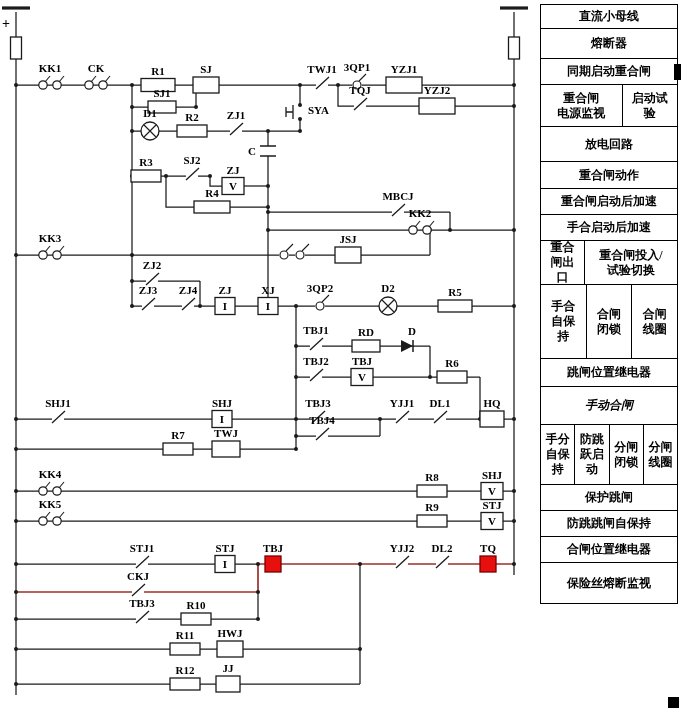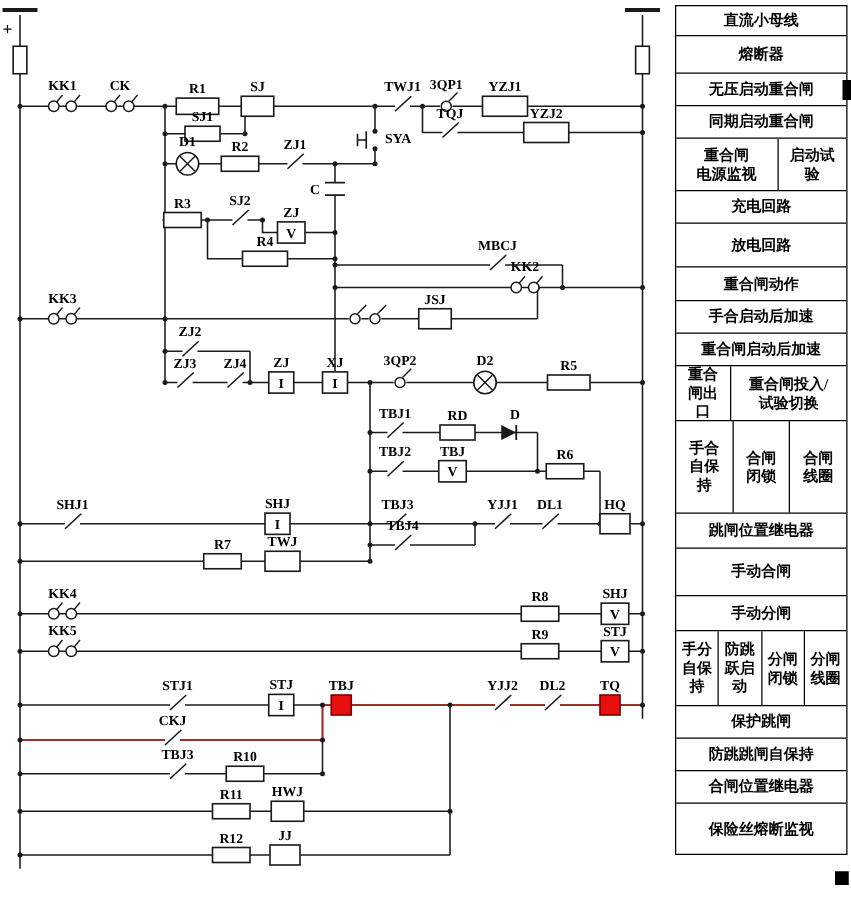--- a/index.html
+++ b/index.html
@@ -472,45 +472,39 @@
   </svg>
 
 <div class="legend" id="legend">
     <div class="lg-row" style="height: 24px;">
       <div class="lg-cell" style="flex: 1 1 0%;">直流小母线</div>
     </div>
     <div class="lg-row" style="height: 30px;">
       <div class="lg-cell" style="flex: 1 1 0%;">熔断器</div>
     </div>
     <div class="lg-row" style="height: 26px;">
-      <div class="lg-cell" style="flex: 1 1 0%;">无压启动重合闸</div>
-    </div>
-    <div class="lg-row" style="height: 26px;">
       <div class="lg-cell" style="flex: 1 1 0%;">同期启动重合闸</div>
     </div>
     <div class="lg-row" style="height: 42px;">
       <div class="lg-cell" style="flex: 1.5 1 0%;">重合闸
 电源监视</div>
       <div class="lg-cell bl" style="flex: 1 1 0%;">启动试
 验</div>
     </div>
-    <div class="lg-row" style="height: 26px;">
-      <div class="lg-cell" style="flex: 1 1 0%;">充电回路</div>
-    </div>
     <div class="lg-row" style="height: 35px;">
       <div class="lg-cell" style="flex: 1 1 0%;">放电回路</div>
     </div>
     <div class="lg-row" style="height: 27px;">
       <div class="lg-cell" style="flex: 1 1 0%;">重合闸动作</div>
     </div>
     <div class="lg-row" style="height: 26px;">
+      <div class="lg-cell" style="flex: 1 1 0%;">重合闸启动后加速</div>
+    </div>
+    <div class="lg-row" style="height: 26px;">
       <div class="lg-cell" style="flex: 1 1 0%;">手合启动后加速</div>
-    </div>
-    <div class="lg-row" style="height: 26px;">
-      <div class="lg-cell" style="flex: 1 1 0%;">重合闸启动后加速</div>
     </div>
     <div class="lg-row" style="height: 44px;">
       <div class="lg-cell" style="flex: 1 1 0%;">重合
 闸出
 口</div>
       <div class="lg-cell bl" style="flex: 2.2 1 0%;">重合闸投入/
 试验切换</div>
     </div>
     <div class="lg-row" style="height: 74px;">
       <div class="lg-cell" style="flex: 1 1 0%;">手合
@@ -518,24 +512,21 @@
 持</div>
       <div class="lg-cell bl" style="flex: 1 1 0%;">合闸
 闭锁</div>
       <div class="lg-cell bl" style="flex: 1 1 0%;">合闸
 线圈</div>
     </div>
     <div class="lg-row" style="height: 28px;">
       <div class="lg-cell" style="flex: 1 1 0%;">跳闸位置继电器</div>
     </div>
     <div class="lg-row" style="height: 38px;">
-      <div class="lg-cell" style="flex: 1 1 0%;">手动合闸</div>
-    </div>
-    <div class="lg-row" style="height: 28px;">
-      <div class="lg-cell" style="flex: 1 1 0%;">手动分闸</div>
+      <div class="lg-cell" style="flex: 1 1 0%; font-style: italic;">手动合闸</div>
     </div>
     <div class="lg-row" style="height: 60px;">
       <div class="lg-cell" style="flex: 1 1 0%;">手分
 自保
 持</div>
       <div class="lg-cell bl" style="flex: 1 1 0%;">防跳
 跃启
 动</div>
       <div class="lg-cell bl" style="flex: 1 1 0%;">分闸
 闭锁</div>

